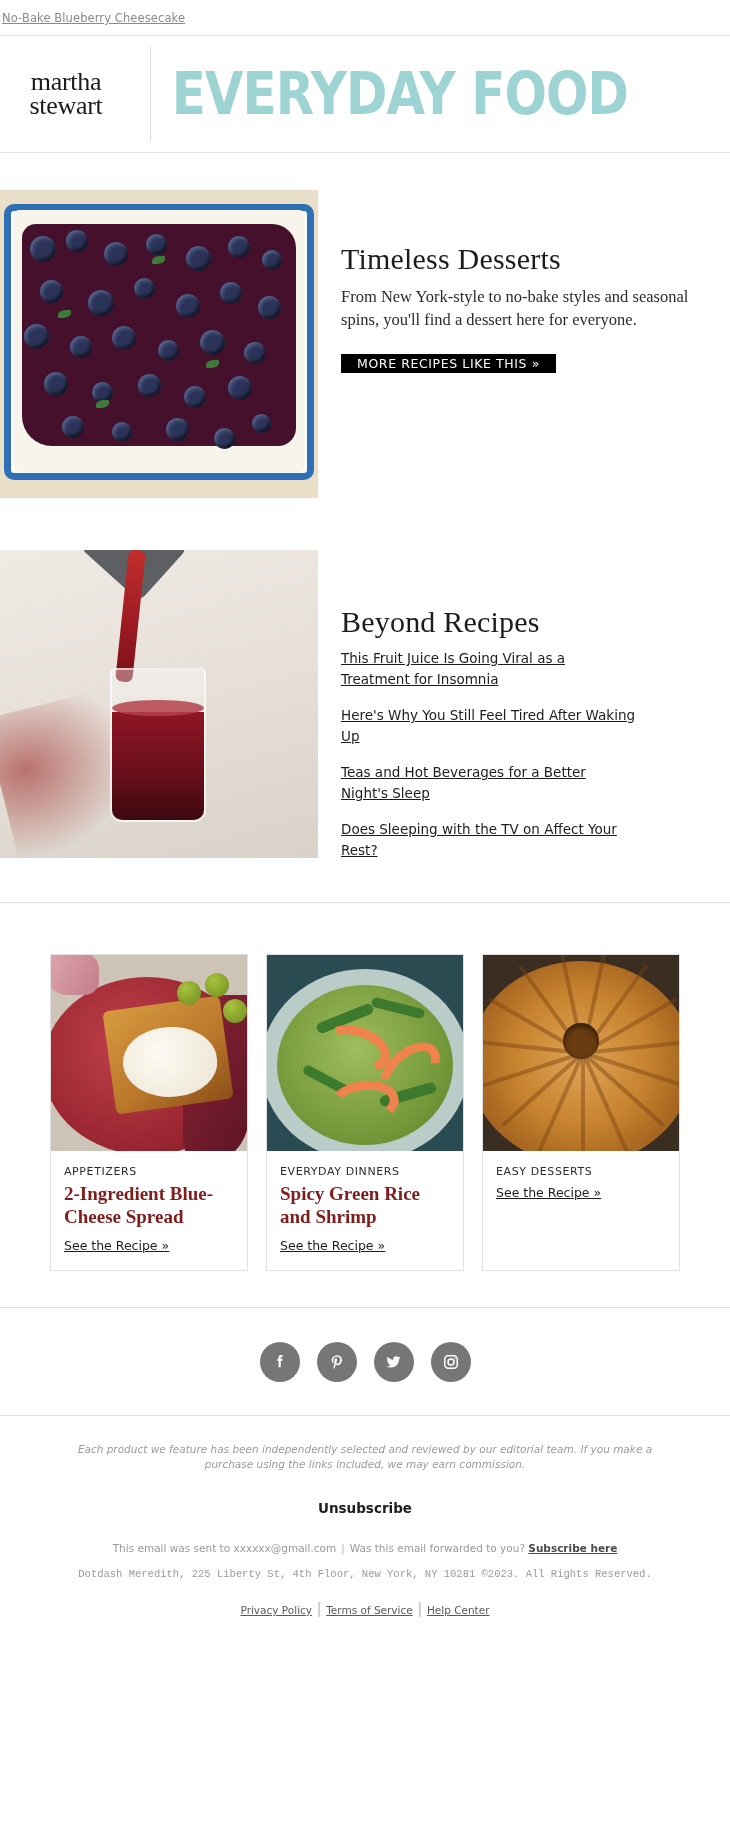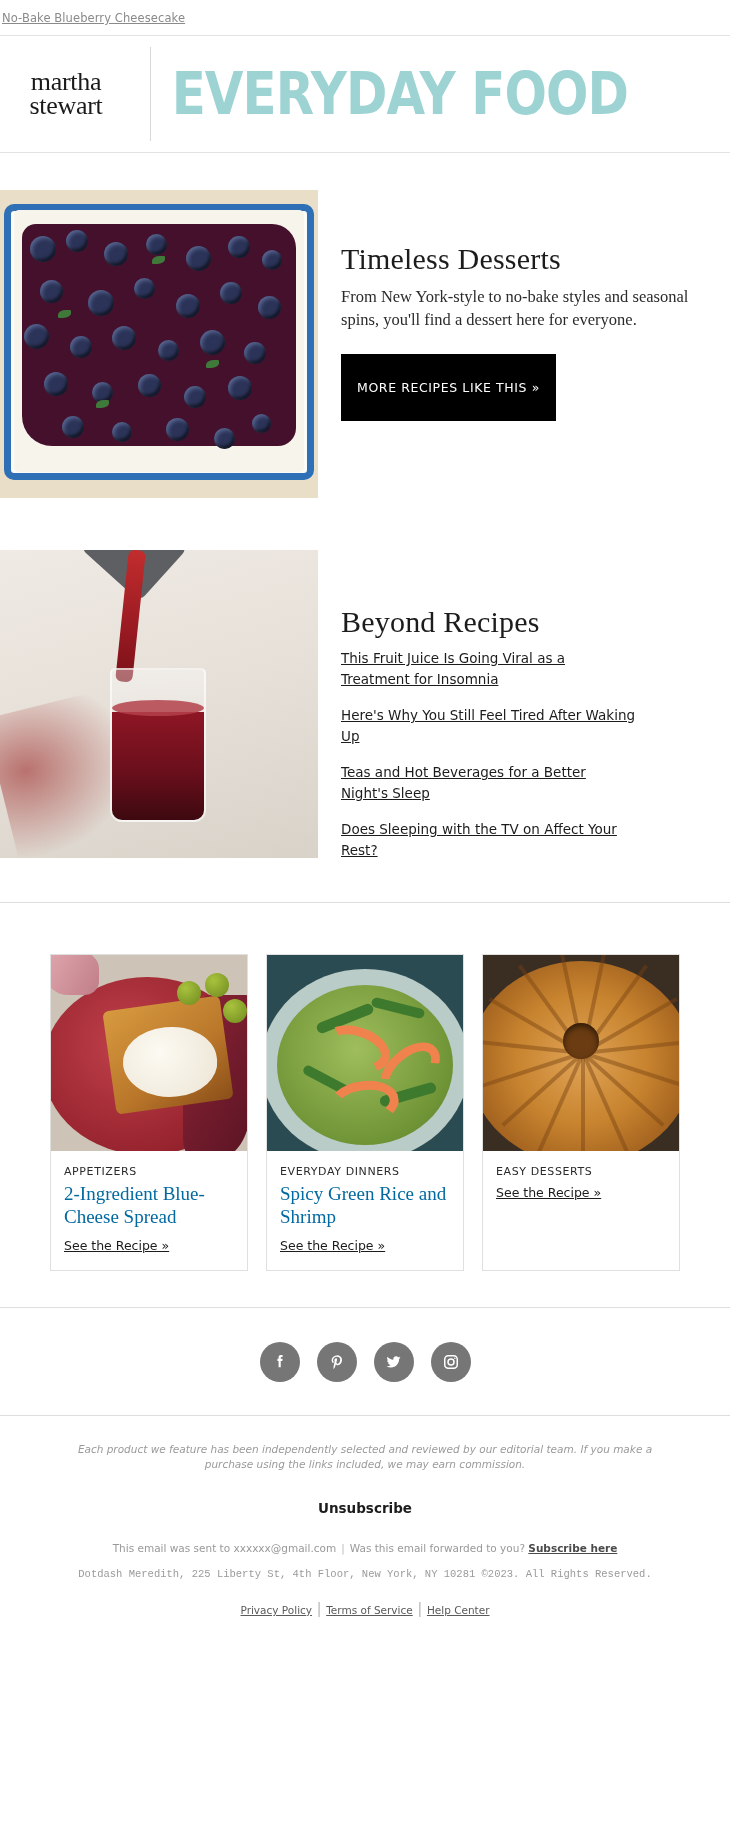--- a/index.html
+++ b/index.html
@@ -121,21 +121,21 @@
     color: #2b2b2b;
     margin: 0 0 22px 0;
   }
   .cta-btn {
     display: inline-block;
     background: #000000;
     color: #ffffff;
     font-family: "DejaVu Sans", sans-serif;
     font-size: 12.5px;
     letter-spacing: 0.6px;
-    padding: 26px 0;
+    padding: 2px 0;
     width: 215px;
     text-align: center;
     text-decoration: none;
     box-sizing: border-box;
   }
 
   .link-list { margin: 0; }
   .link-list a {
     display: block;
     font-family: "DejaVu Sans", sans-serif;
@@ -181,23 +181,23 @@
     font-family: "DejaVu Sans", sans-serif;
     font-size: 11px;
     letter-spacing: 0.6px;
     color: #2b2b2b;
     margin-bottom: 5px;
   }
   .card-title {
     font-family: "Liberation Serif", serif;
     font-size: 19px;
     line-height: 1.2;
-    color: #0369a1;
+    color: #7f1d1d;
     margin: 0 0 7px 0;
-    font-weight: normal;
+    font-weight: bold;
   }
   .card-link {
     font-family: "DejaVu Sans", sans-serif;
     font-size: 12.5px;
     color: #1c1c1c;
     text-decoration: underline;
   }
 
   
   .social-row {

